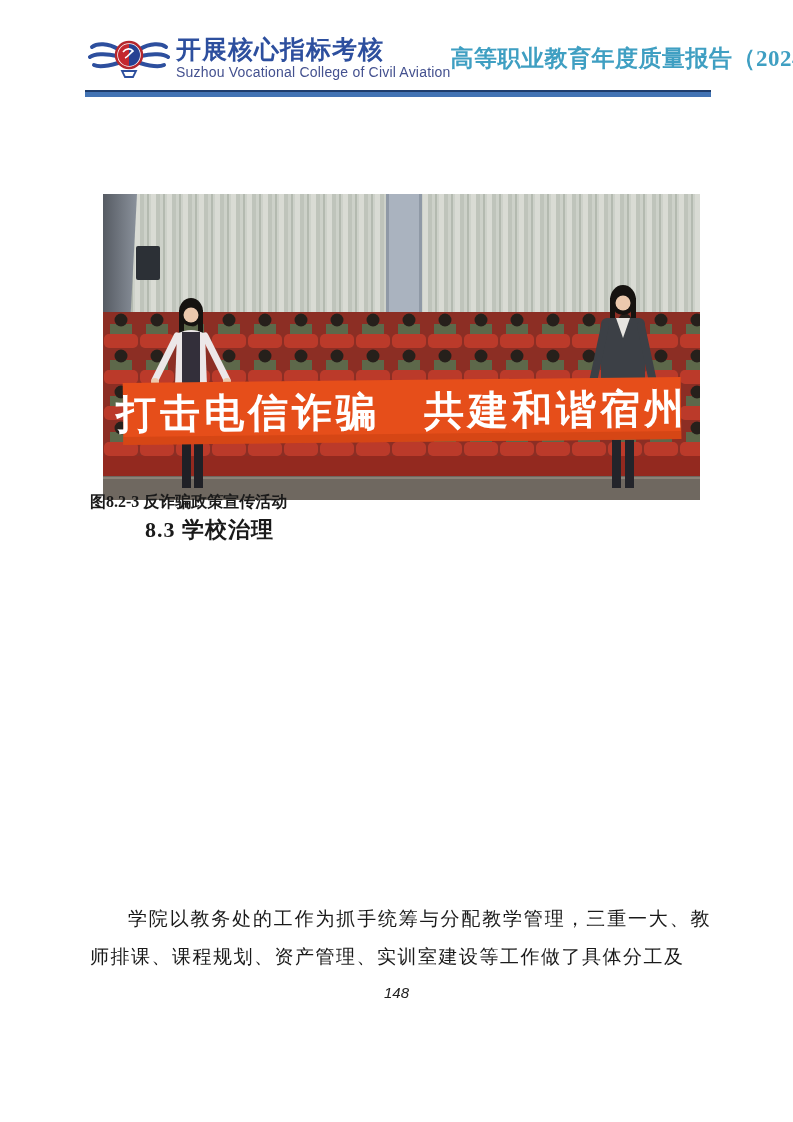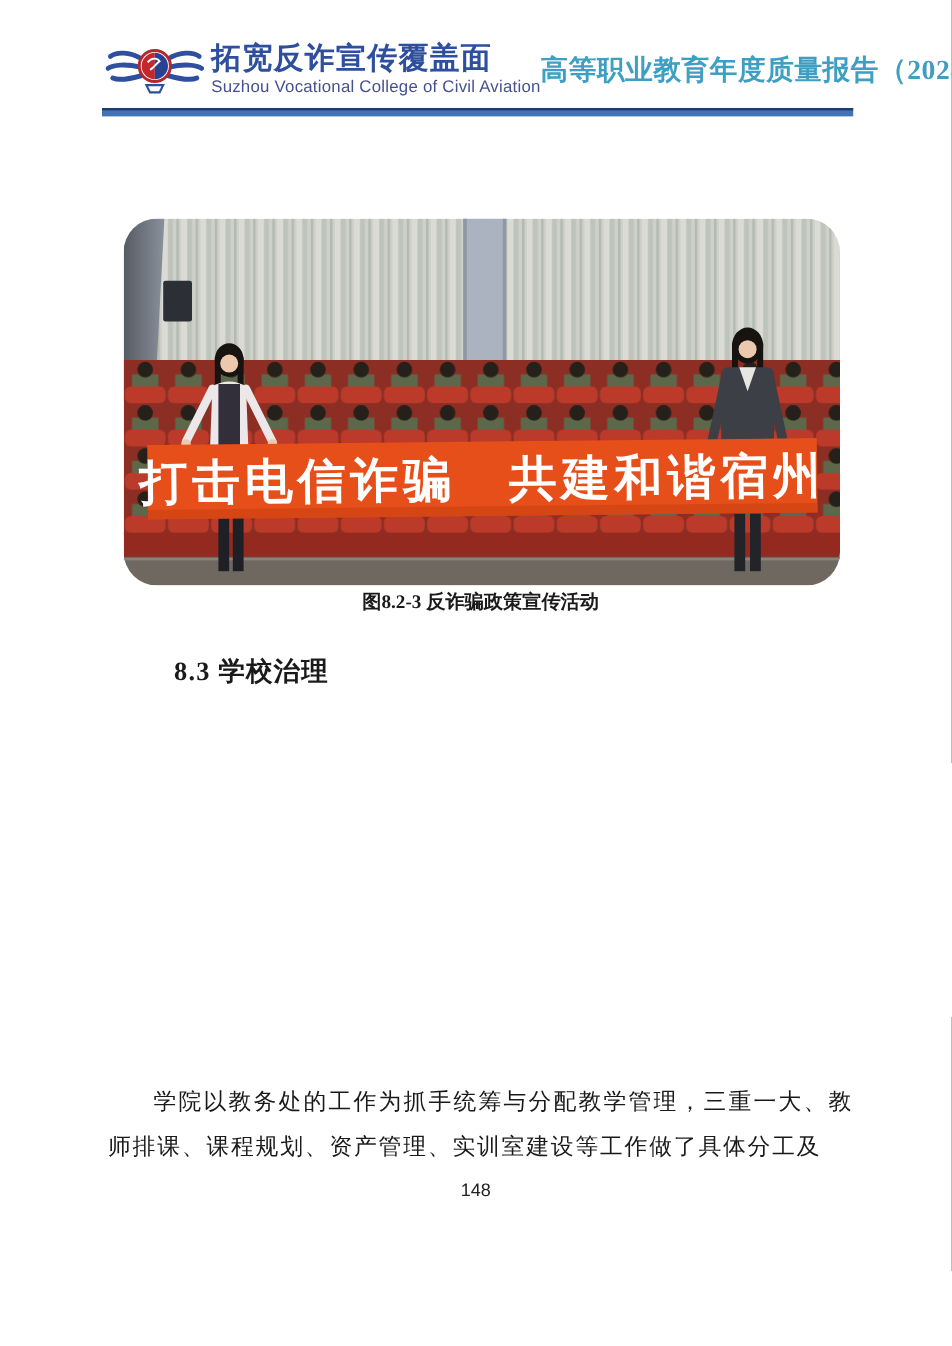--- a/index.html
+++ b/index.html
@@ -42,37 +42,37 @@
     font-size:19px; letter-spacing:1.5px; line-height:37.6px;
     text-align:justify; text-justify:inter-character;
     margin:0;
   }
   .indent { text-indent:2em; }
   .intro { top:96px; }
   .para1 { top:561px; }
   .para2 { top:900px; }
   
   .photo {
-    position:absolute; top:182px; left:103px;
-    width:597px; height:306px; overflow:hidden;border-radius:28px;
+    position:absolute; top:194px; left:103px;
+    width:597px; height:306px; overflow:hidden;
   }
   .caption {
     position:absolute; top:492px; left:90px; width:621px;
-    text-align:center; font-size:16px; font-weight:bold; margin:0;
+    text-align:left; font-size:16px; font-weight:bold; margin:0;
   }
   
   .heading {
-    position:absolute; top:545px; left:145px;
+    position:absolute; top:515px; left:145px;
     font-size:22px; font-weight:bold; margin:0; letter-spacing:1px;
   }
   
   .pagenum {
     position:absolute; top:984px; left:0; width:100%;
     text-align:center; font-size:15px;
-    font-family:"Liberation Sans",sans-serif; color:#222;
+    font-family:"Liberation Sans",sans-serif; color:#222;font-style:italic;
   }
 </style>
 </head>
 <body>
 
 <div class="page">
 
   <div class="header">
     <svg class="logo" viewBox="0 0 82 56" aria-hidden="true">
 
@@ -86,21 +86,21 @@
       </g>
 
       <circle cx="41" cy="25" r="13" fill="#ffffff" stroke="#b5272d" stroke-width="2.5"></circle>
       <path d="M41,14 A11,11 0 0 0 41,36 Z" fill="#c4272e"></path>
       <path d="M41,14 A11,11 0 0 1 41,36 Z" fill="#274293"></path>
       <path d="M35,22 C38,18 43,18 45,21 C42,23 40,27 37,28" fill="none" stroke="#ffffff" stroke-width="1.6"></path>
 
       <path d="M34,41 L48,41 L45,47 L37,47 Z" fill="none" stroke="#2d4f9e" stroke-width="1.8"></path>
     </svg>
     <div class="name-block">
-      <div class="college-cn">拓宽反诈宣传覆盖面</div>
+      <div class="college-cn">开展核心指标考核</div>
       <div class="college-en">Suzhou Vocational College of Civil Aviation</div>
     </div>
     <div class="report-title">高等职业教育年度质量报告（2024年度）</div>
   </div>
   <div class="rule"></div>
 
 
   <div class="photo">
     <svg viewBox="0 0 597 306" width="597" height="306" aria-hidden="true">
       <defs>

